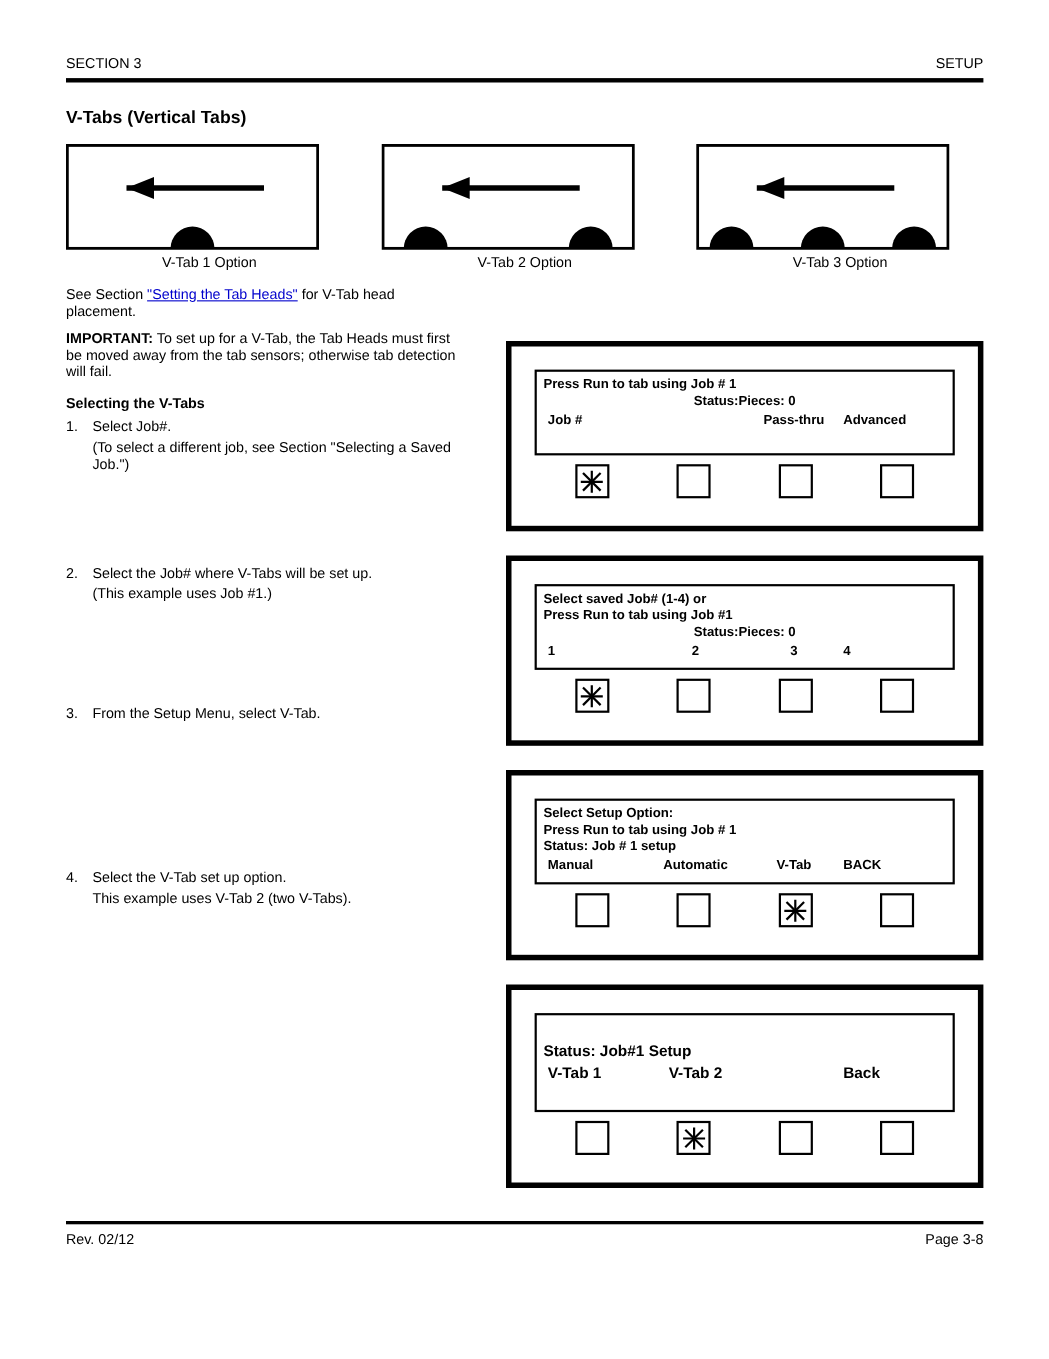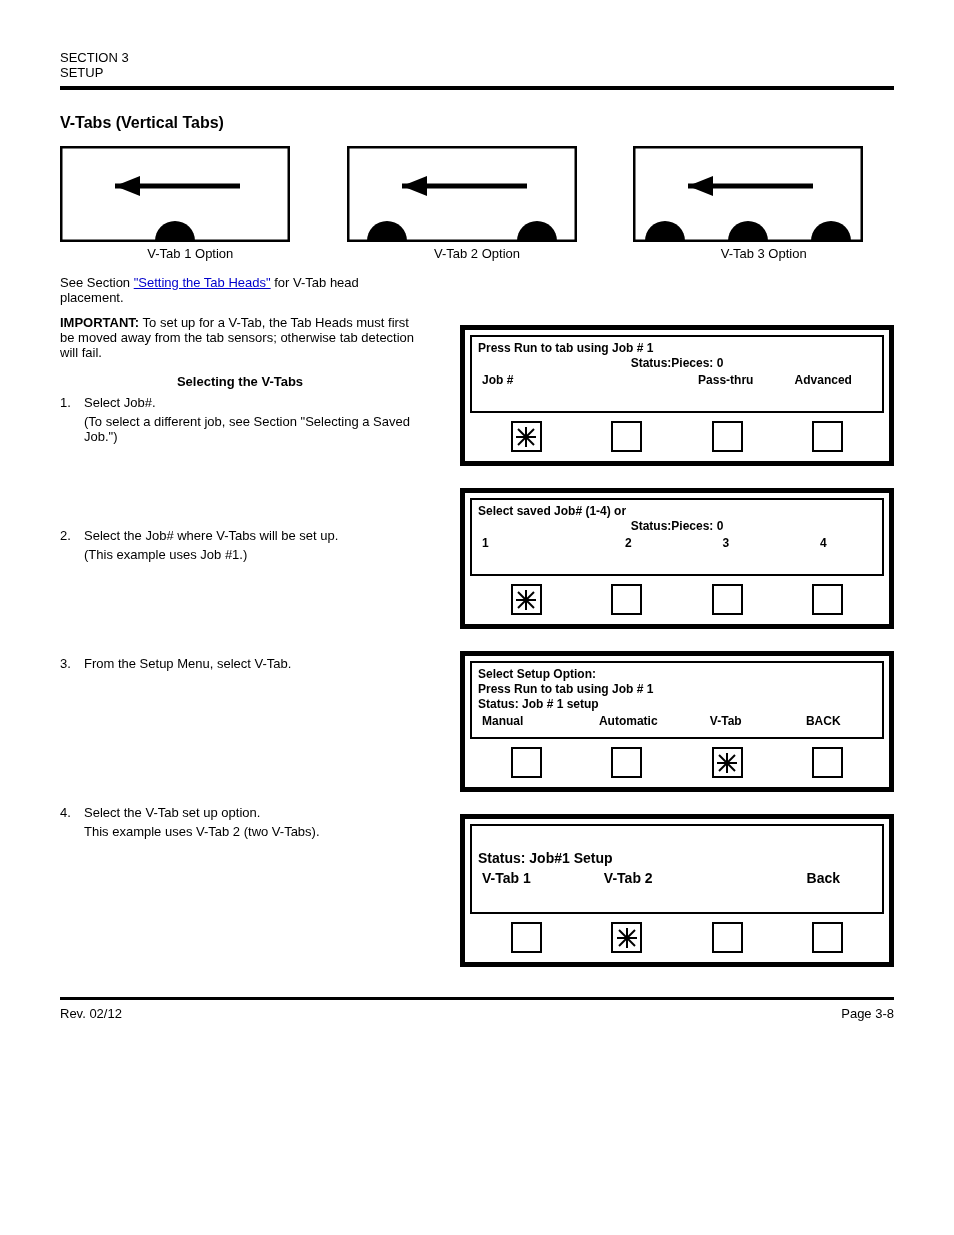--- a/index.html
+++ b/index.html
@@ -11,21 +11,20 @@
     width: 954px;
   }
   .page {
     padding: 50px 60px 40px 60px;
   }
   .header {
     display: flex;
     justify-content: space-between;
     font-size: 13px;
     margin-bottom: 6px;
-    flex-direction: column;
   }
   .hr-bar {
     height: 4px;
     background: #000;
     margin-bottom: 24px;
   }
   .hr-bar-thin {
     height: 3px;
     background: #000;
     margin-top: 30px;
@@ -61,21 +60,20 @@
     font-size: 13px;
   }
   .link {
     color: #0000cc;
     text-decoration: underline;
     font-size: 13px;
   }
   .subhead {
     font-weight: bold;
     margin: 14px 0 6px 0;
-    text-align: center;
   }
   .step {
     margin-bottom: 14px;
     display: flex;
   }
   .step-num {
     flex: 0 0 24px;
   }
   .step-body {
     flex: 1;
@@ -85,21 +83,21 @@
   }
   .right-col {
     flex: 1;
     display: flex;
     flex-direction: column;
     gap: 26px;
     margin-top: 50px;
   }
   .panel {
     border: 5px solid #000;
-    padding: 5px;
+    padding: 21px;
   }
   .panel-inner {
     border: 2px solid #000;
     min-height: 78px;
     padding: 4px 6px 4px 6px;
     font-size: 12px;
     font-weight: bold;
     line-height: 1.25;
     position: relative;
   }
@@ -111,21 +109,21 @@
     display: flex;
     justify-content: space-between;
     margin-top: 2px;
     padding: 0 4px;
   }
   .panel-inner .botrow span {
     flex: 1;
     text-align: center;
   }
   .panel-inner .botrow span:first-child { text-align: left; }
-  .panel-inner .botrow span:last-child { text-align: center; }
+  .panel-inner .botrow span:last-child { text-align: left; }
   .panel-large .panel-inner {
     font-size: 14px;
     min-height: 90px;
     padding-top: 24px;
   }
   .btn-row {
     display: flex;
     justify-content: space-around;
     padding: 8px 6px 4px 6px;
   }
@@ -270,20 +268,21 @@
               </div>
               <div class="sq"></div>
               <div class="sq"></div>
               <div class="sq"></div>
             </div>
           </div>
           <div style="height: 22px;"></div>
           <div class="panel">
             <div class="panel-inner">
               <div>Select saved Job# (1-4) or</div>
+              <div>Press Run to tab using Job #1</div>
               <div class="rowline">
                 <span>Status:</span>
                 <span>Pieces: 0</span>
               </div>
               <div class="botrow">
                 <span>1</span>
                 <span style="text-align: center;">2</span>
                 <span style="text-align: center;">3</span>
                 <span>4</span>
               </div>

